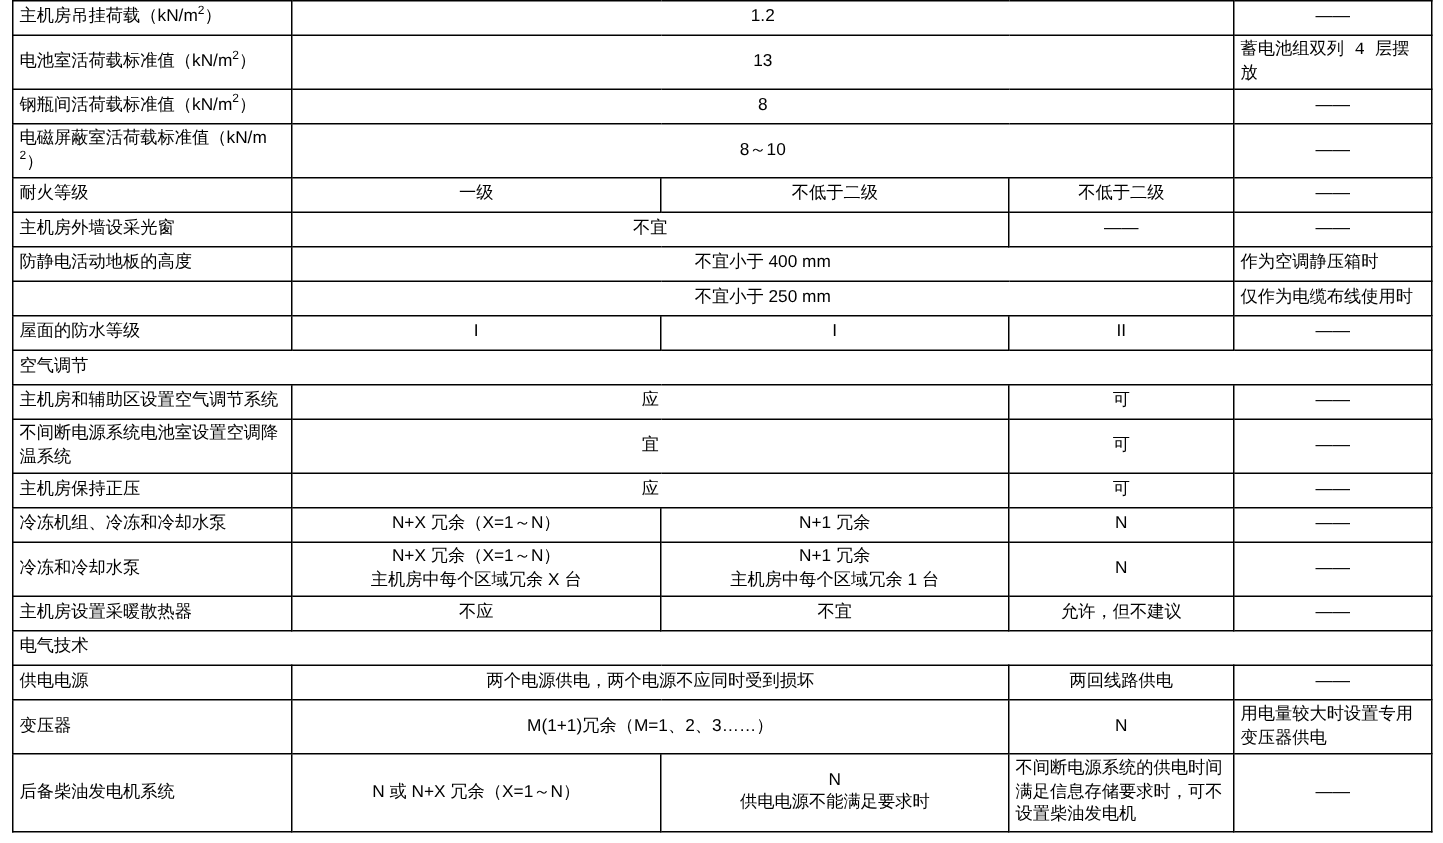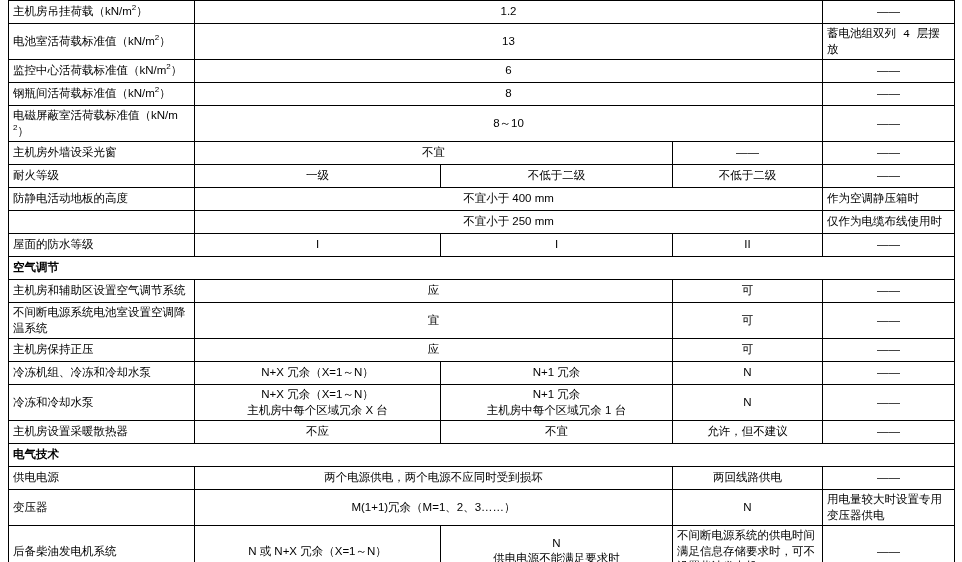--- a/index.html
+++ b/index.html
@@ -47,21 +47,21 @@
   }
   td.ctr {
     text-align: center;
   }
   td.left {
     text-align: left;
     font-family: Liberation Mono, monospace;
   }
   td.sect {
     text-align: left;
-    font-weight: bold;
+    font-weight: normal;
     padding-left: 6px;
   }
   sup.unit {
     font-size: 8px;
     vertical-align: super;
     line-height: 0;
   }
 </style>
 </head>
 <body>
@@ -80,45 +80,40 @@
           <td class="label">主机房吊挂荷载（kN/m<sup class="unit">2</sup>）</td>
           <td class="ctr" colspan="3">1.2</td>
           <td class="ctr">——</td>
         </tr>
         <tr>
           <td class="label">电池室活荷载标准值（kN/m<sup class="unit">2</sup>）</td>
           <td class="ctr" colspan="3">13</td>
           <td class="left">蓄电池组双列 4 层摆放</td>
         </tr>
         <tr>
-          <td class="label">监控中心活荷载标准值（kN/m<sup class="unit">2</sup>）</td>
-          <td class="ctr" colspan="3">6</td>
-          <td class="ctr">——</td>
-        </tr>
-        <tr>
           <td class="label">钢瓶间活荷载标准值（kN/m<sup class="unit">2</sup>）</td>
           <td class="ctr" colspan="3">8</td>
           <td class="ctr">——</td>
         </tr>
         <tr>
           <td class="label">电磁屏蔽室活荷载标准值（kN/m<sup class="unit">2</sup>）</td>
           <td class="ctr" colspan="3">8～10</td>
           <td class="ctr">——</td>
         </tr>
         <tr>
-          <td class="label">主机房外墙设采光窗</td>
-          <td class="ctr" colspan="2">不宜</td>
-          <td class="ctr">——</td>
-          <td class="ctr">——</td>
-        </tr>
-        <tr>
           <td class="label">耐火等级</td>
           <td class="ctr">一级</td>
           <td class="ctr">不低于二级</td>
           <td class="ctr">不低于二级</td>
+          <td class="ctr">——</td>
+        </tr>
+        <tr>
+          <td class="label">主机房外墙设采光窗</td>
+          <td class="ctr" colspan="2">不宜</td>
+          <td class="ctr">——</td>
           <td class="ctr">——</td>
         </tr>
         <tr>
           <td class="label">防静电活动地板的高度</td>
           <td class="ctr" colspan="3">不宜小于 400 mm</td>
           <td class="left">作为空调静压箱时</td>
         </tr>
         <tr>
           <td class="label"></td>
           <td class="ctr" colspan="3">不宜小于 250 mm</td>

